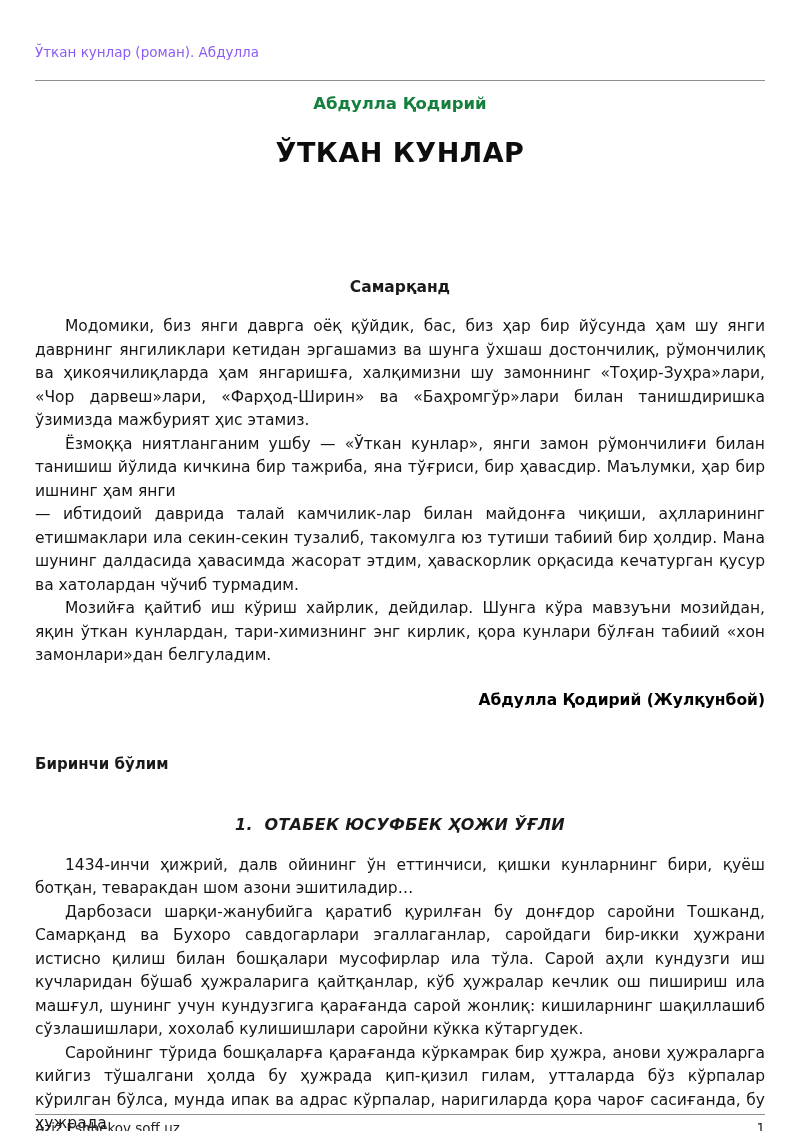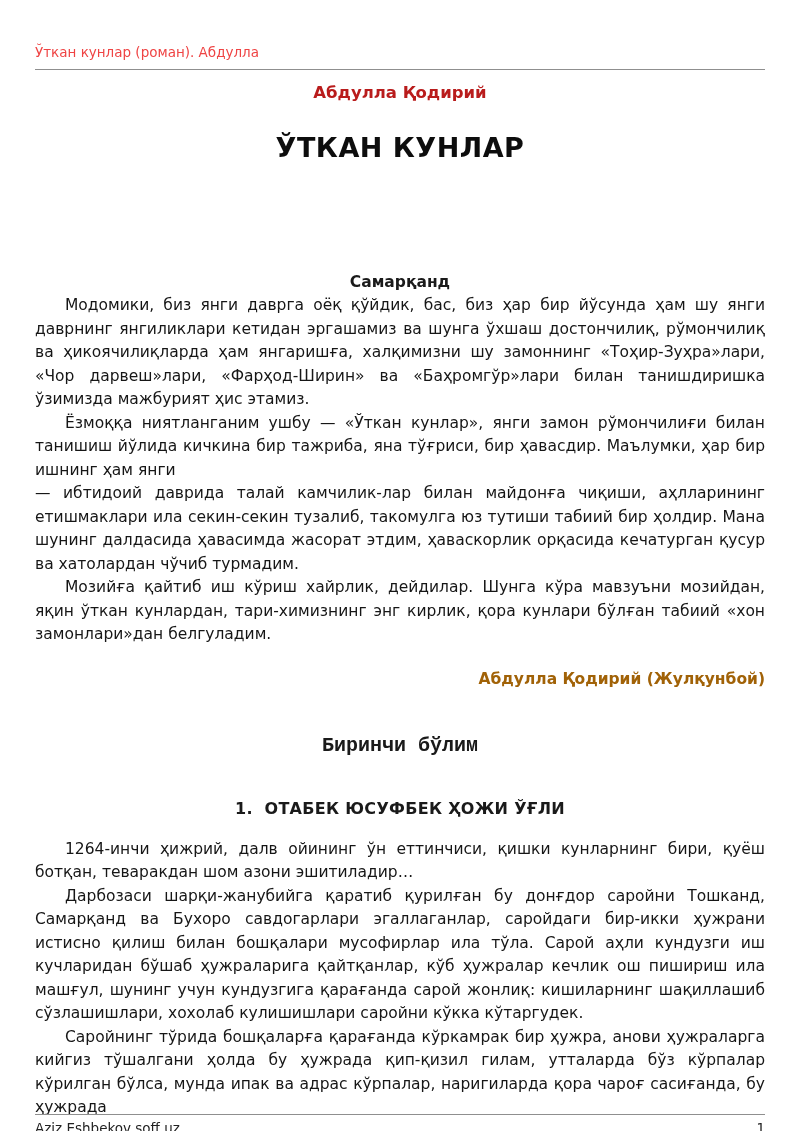--- a/index.html
+++ b/index.html
@@ -19,77 +19,76 @@
     position: relative;
     width: 100%;
     height: 100%;
     box-sizing: border-box;
     padding: 0 35px;
   }
   .running-header {
     margin-top: 44px;
     font-size: 13.5px;
     line-height: 16px;
-    color: #ef4444;
-    padding-bottom: 9px;
+    color: #8b5cf6;
+    padding-bottom: 20px;
     border-bottom: 1px solid #8f8f8f;
   }
   .book-author {
     margin-top: 13px;
     text-align: center;
     font-size: 16.5px;
     font-weight: bold;
-    color: #b91c1c;
+    color: #15803d;
   }
   .book-title {
-    margin-top: 30px;
+    margin-top: 24px;
     text-align: center;
     font-size: 27px;
     font-weight: bold;
     letter-spacing: 0.5px;
     color: #0d0d0d;
   }
   .preface-heading {
     margin-top: 110px;
     text-align: center;
     font-size: 15.5px;
     font-weight: bold;
   }
   .body-text {
-    margin-top: 3px;
+    margin-top: 19px;
   }
   .body-text p {
     margin: 0;
     font-size: 15.5px;
     line-height: 23.5px;
     text-align: justify;
     text-indent: 30px;
     white-space: pre-line;
     color: #161616;
   }
   .signature {
     margin-top: 23px;
     text-align: right;
     font-size: 15.5px;
     font-weight: bold;
-    color: #a16207;
+    color: #000000;
   }
   .part-heading {
     margin-top: 46px;
-    text-align: center;
-    font-size: 20px;
+    font-size: 15px;
     font-weight: bold;
-    font-family: Liberation Mono, monospace;
   }
   .chapter-heading {
     margin-top: 42px;
     text-align: center;
     font-size: 16px;
     font-weight: bold;
     letter-spacing: 0.3px;
+    font-style: italic;
   }
   .chapter-body {
     margin-top: 20px;
   }
   .page-footer {
     position: absolute;
     left: 35px;
     right: 35px;
     top: 1070px;
     border-top: 1px solid #8f8f8f;
@@ -120,21 +119,21 @@
     <p>Мозийға қайтиб иш кўриш хайрлик, дейдилар. Шунга кўра мавзуъни мозийдан, яқин ўткан кунлардан, тари-химизнинг энг кирлик, қора кунлари бўлған табиий «хон замонлари»дан белгуладим.</p>
   </div>
 
   <div class="signature">Абдулла Қодирий (Жулқунбой)</div>
 
   <div class="part-heading">Биринчи бўлим</div>
 
   <div class="chapter-heading">1.&nbsp; ОТАБЕК ЮСУФБЕК ҲОЖИ ЎҒЛИ</div>
 
   <div class="body-text chapter-body">
-    <p>1264-инчи ҳижрий, далв ойининг ўн еттинчиси, қишки кунларнинг бири, қуёш ботқан, теваракдан шом азони эшитиладир…</p>
+    <p>1434-инчи ҳижрий, далв ойининг ўн еттинчиси, қишки кунларнинг бири, қуёш ботқан, теваракдан шом азони эшитиладир…</p>
     <p>Дарбозаси шарқи-жанубийга қаратиб қурилған бу донғдор саройни Тошканд, Самарқанд ва Бухоро савдогарлари эгаллаганлар, саройдаги бир-икки ҳужрани истисно қилиш билан бошқалари мусофирлар ила тўла. Сарой аҳли кундузги иш кучларидан бўшаб ҳужраларига қайтқанлар, кўб ҳужралар кечлик ош пишириш ила машғул, шунинг учун кундузгига қарағанда сарой жонлиқ: кишиларнинг шақиллашиб сўзлашишлари, хохолаб кулишишлари саройни кўкка кўтаргудек.</p>
     <p>Саройнинг тўрида бошқаларға қарағанда кўркамрак бир ҳужра, анови ҳужраларга кийгиз тўшалгани ҳолда бу ҳужрада қип-қизил гилам, утталарда бўз кўрпалар кўрилган бўлса, мунда ипак ва адрас кўрпалар, наригиларда қора чароғ сасиғанда, бу ҳужрада</p>
   </div>
 
   <div class="page-footer">
     <span>Aziz Eshbekov soff uz</span>
     <span>1</span>
   </div>
 
 </div>

